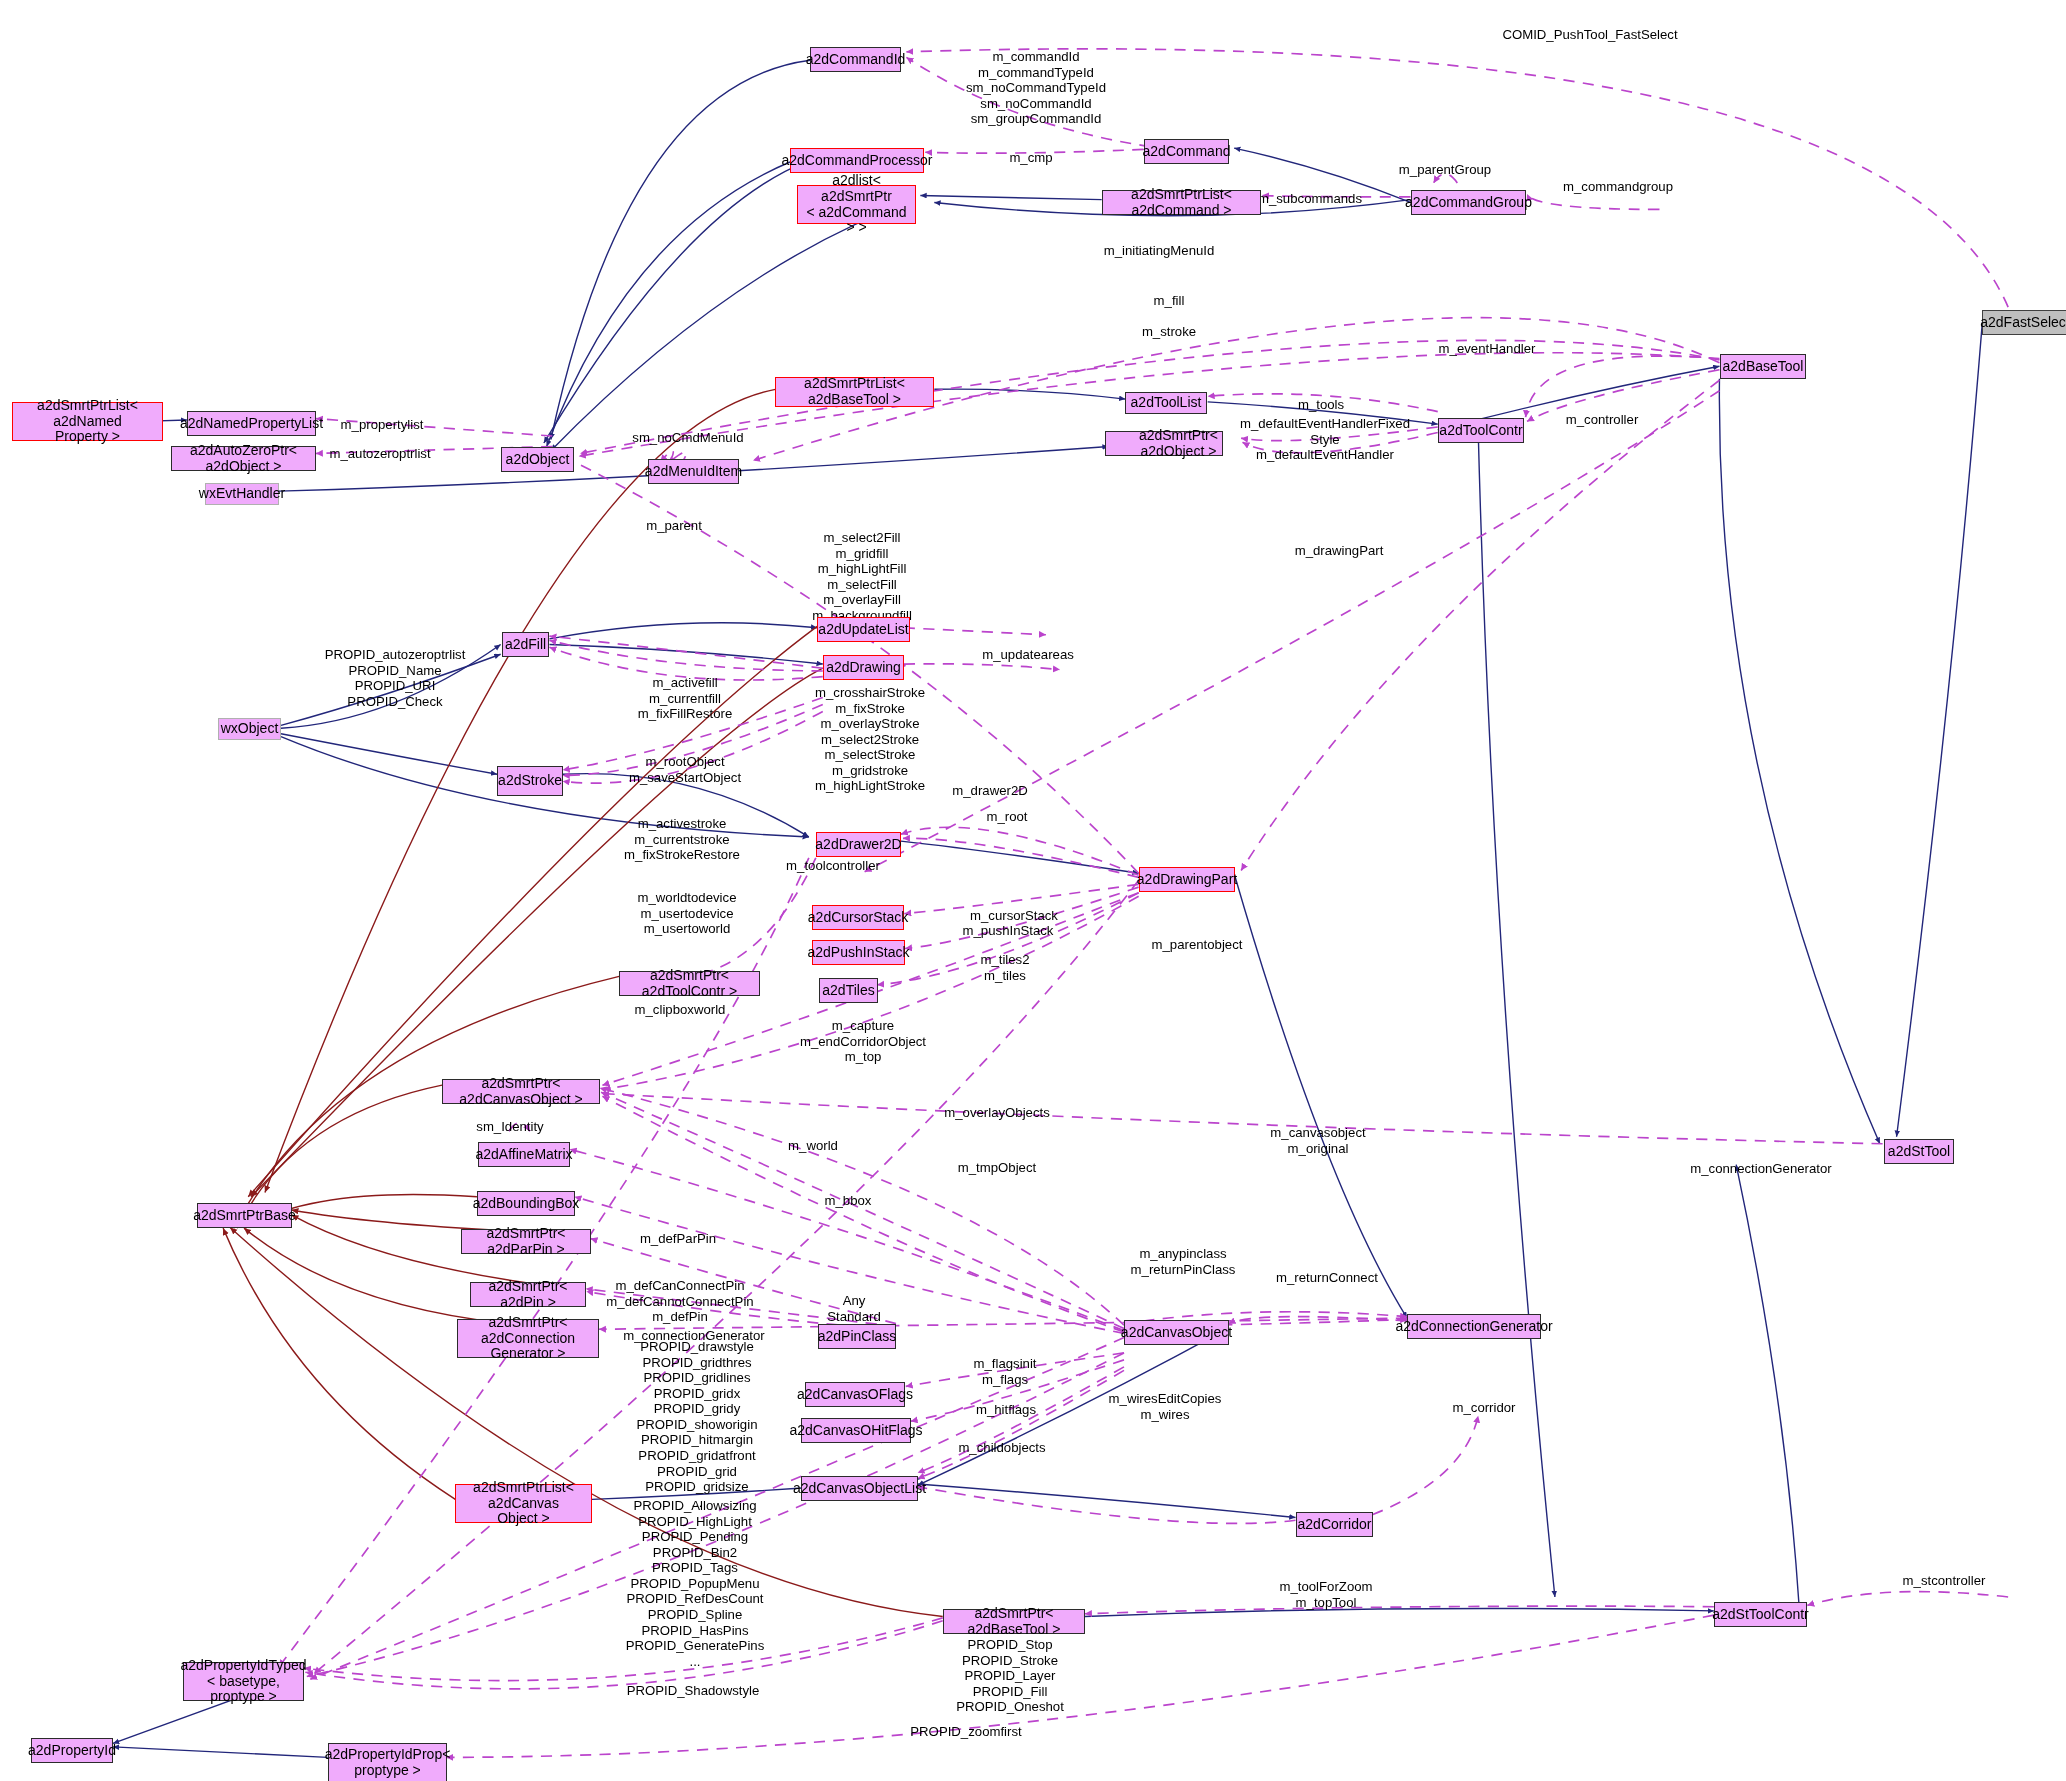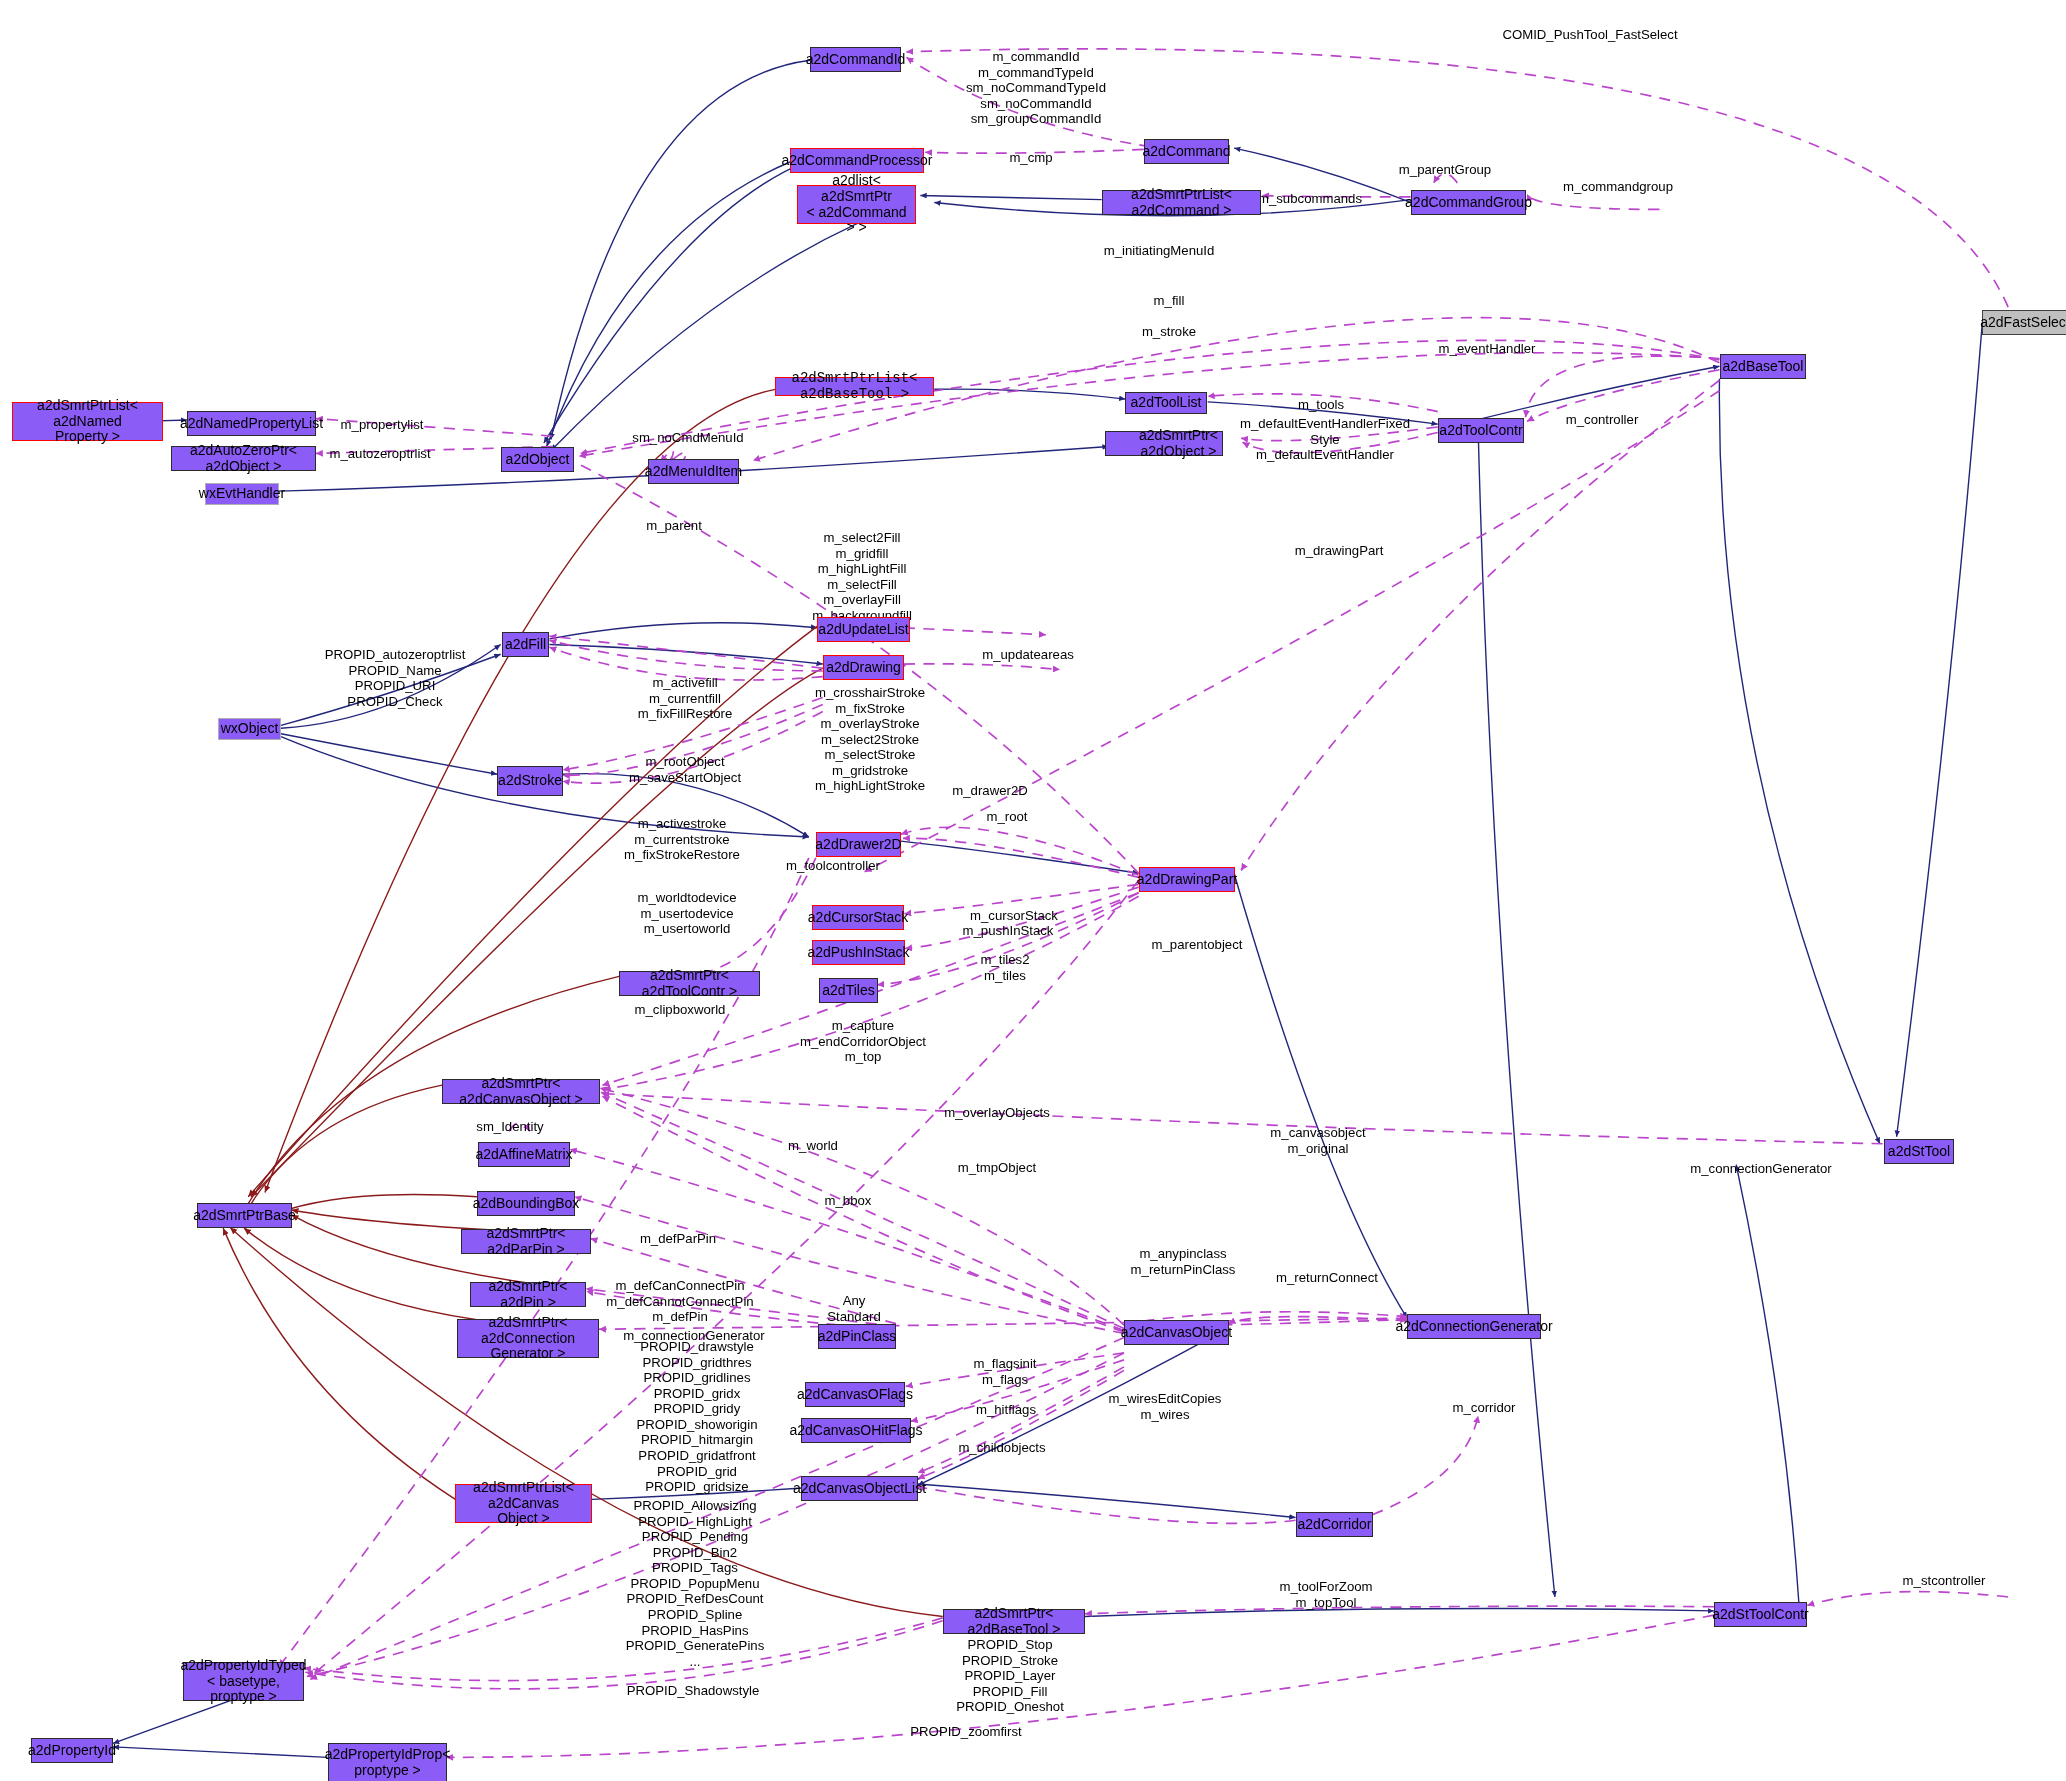--- a/index.html
+++ b/index.html
@@ -4,21 +4,21 @@
 <style>
   html,body{margin:0;padding:0;background:#ffffff;}
   body{font-family:"Liberation Sans","DejaVu Sans",sans-serif;}
   #diagram{position:relative;width:2066px;height:1782px;background:#fff;overflow:hidden;}
   #edges{position:absolute;left:0;top:0;width:2066px;height:1782px;}
   .node{
     position:absolute;
     box-sizing:border-box;
     display:flex;align-items:center;justify-content:center;
     text-align:center;
-    background:#8b5cf6;
+    background:#f0abfc;
     border:1px solid #2b2b2b;
     color:#000;
     font-size:14px;
     line-height:1.12;
     white-space:pre-line;
     padding:1.4px 4.2px;
     z-index:5;
   }
   .node.red{border:1.4px solid #ff0000;}
   .node.grey{background:#bfbfbf;border:1.4px solid #404040;}
@@ -173,21 +173,21 @@
 
   <div class="node normal" style="left:810px;top:47px;width:91px;height:25px;">a2dCommandId</div>
   <div class="node normal" style="left:1144px;top:139px;width:85px;height:25px;">a2dCommand</div>
   <div class="node red" style="left:790px;top:148px;width:134px;height:25px;">a2dCommandProcessor</div>
   <div class="node red" style="left:797px;top:185px;width:119px;height:39px;">a2dlist&lt; a2dSmrtPtr
 &lt; a2dCommand &gt; &gt;</div>
   <div class="node normal" style="left:1102px;top:190px;width:159px;height:25px;">a2dSmrtPtrList&lt; a2dCommand &gt;</div>
   <div class="node normal" style="left:1411px;top:190px;width:115px;height:25px;">a2dCommandGroup</div>
   <div class="node normal" style="left:1720px;top:354px;width:86px;height:25px;">a2dBaseTool</div>
   <div class="node grey" style="left:1982px;top:310px;width:86px;height:25px;">a2dFastSelect</div>
-  <div class="node red" style="left:775px;top:377px;width:159px;height:19px;font-family:Liberation Mono, monospace;">a2dSmrtPtrList&lt; a2dBaseTool &gt;</div>
+  <div class="node red" style="left:775px;top:377px;width:159px;height:30px;">a2dSmrtPtrList&lt; a2dBaseTool &gt;</div>
   <div class="node normal" style="left:1125px;top:392px;width:82px;height:22px;">a2dToolList</div>
   <div class="node normal" style="left:1438px;top:418px;width:86px;height:25px;">a2dToolContr</div>
   <div class="node normal" style="left:1105px;top:431px;width:118px;height:25px;padding-left:33px;">a2dSmrtPtr&lt; a2dObject &gt;</div>
   <div class="node red" style="left:12px;top:402px;width:151px;height:39px;">a2dSmrtPtrList&lt; a2dNamed
 Property &gt;</div>
   <div class="node normal" style="left:187px;top:411px;width:129px;height:25px;">a2dNamedPropertyList</div>
   <div class="node normal" style="left:171px;top:446px;width:145px;height:25px;">a2dAutoZeroPtr&lt; a2dObject &gt;</div>
   <div class="node plain" style="left:205px;top:483px;width:74px;height:22px;">wxEvtHandler</div>
   <div class="node normal" style="left:501px;top:447px;width:73px;height:25px;">a2dObject</div>
   <div class="node normal" style="left:648px;top:459px;width:91px;height:25px;">a2dMenuIdItem</div>

